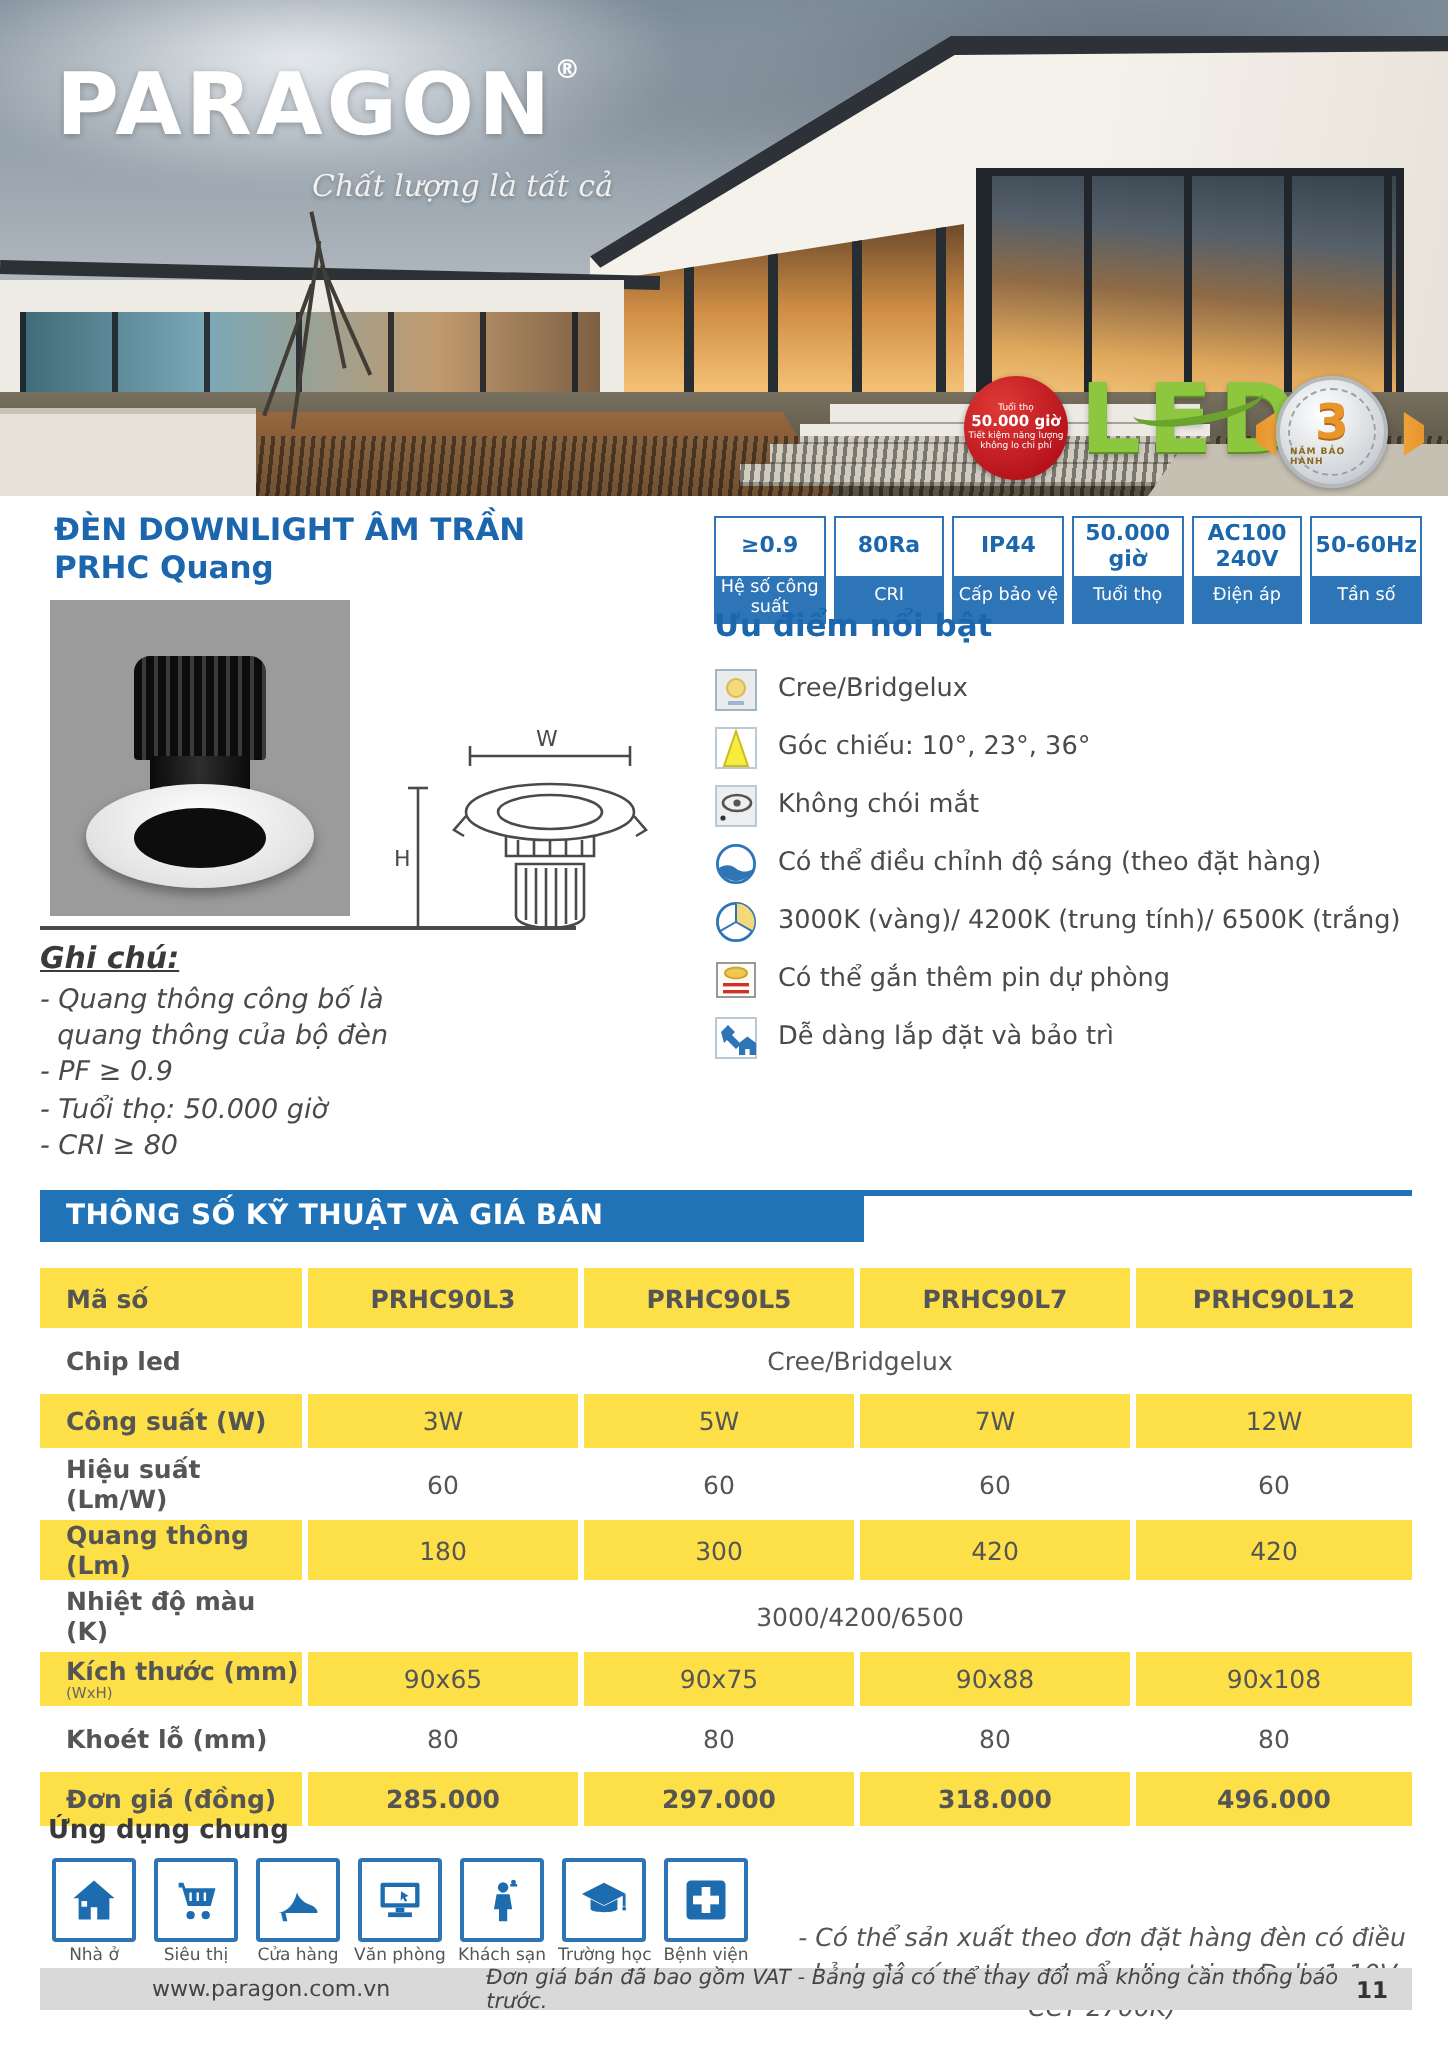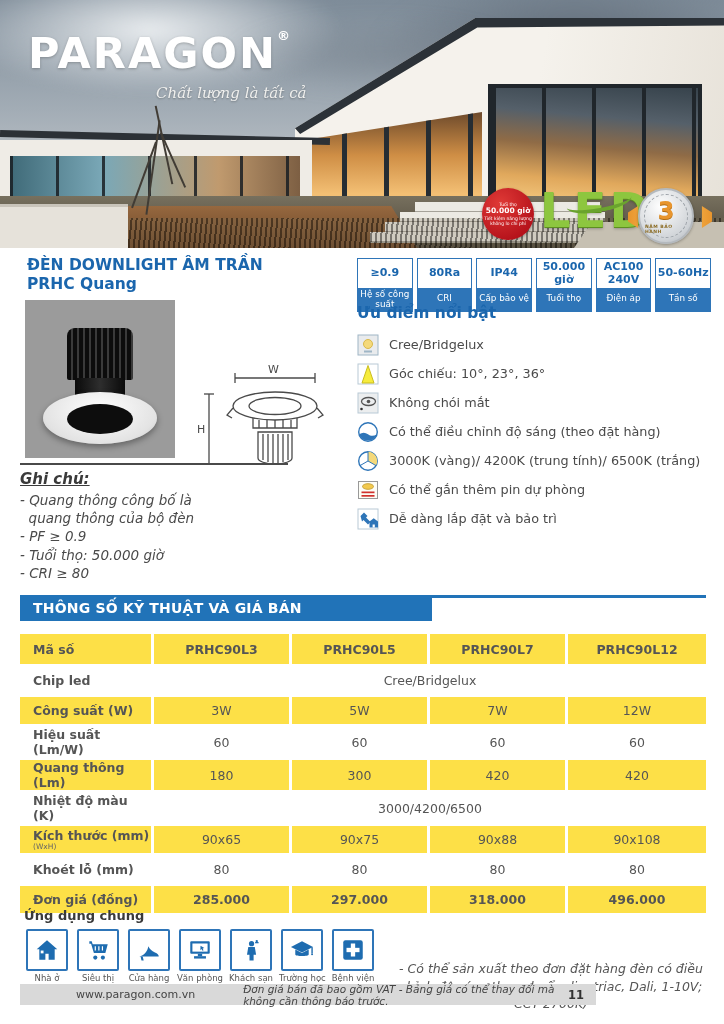--- a/index.html
+++ b/index.html
@@ -126,21 +126,21 @@
   
   .apps { left:24px; top:908px; }
   .apps-h { font-size:13px; font-weight:700; color:#3a3a3a; margin-bottom:6px; }
   .apps-row { display:flex; gap:5px; }
   .app { width:46px; text-align:center; }
   .app-box { width:42px; height:42px; border:2.5px solid #2e75b8; border-radius:2px; background:#fff;
          display:flex; align-items:center; justify-content:center; margin:0 auto; }
   .app-lbl { font-size:8.5px; color:#555; margin-top:2px; white-space:nowrap; }
   .order-note { left:390px; top:960px; width:322px; font-style:italic; font-size:12.5px; color:#555;
          line-height:1.4; text-align:center; }
-  .footer { left:20px; top:984px; width:576px; height:21px; background:#d9d9d9;
+  .footer { left:20px; top:984px; width:686px; height:21px; background:#d9d9d9;
          display:flex; align-items:center; }
   .f-site { font-size:11px; color:#444; margin-left:56px; }
   .f-disc { font-size:10.5px; color:#444; font-style:italic; margin-left:48px; flex:1; }
   .f-page { font-size:11.5px; color:#333; font-weight:700; margin-right:12px; }
 </style>
 </head>
 <body>
 
 <div class="page">
 

